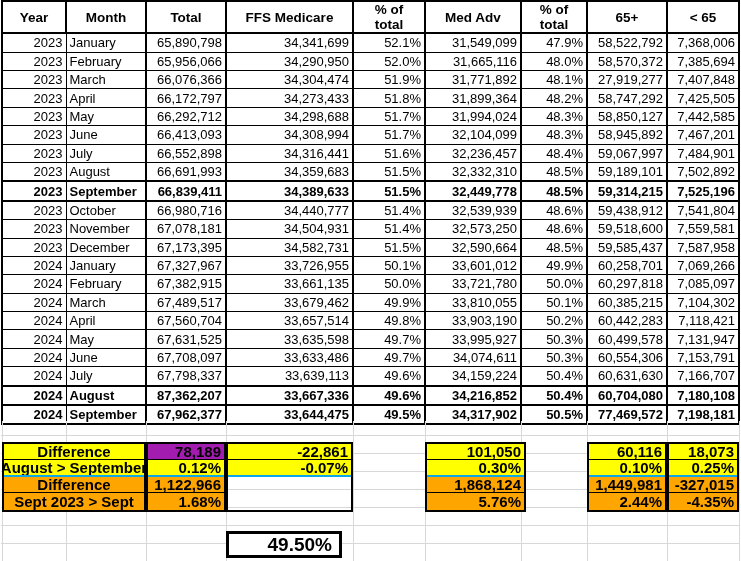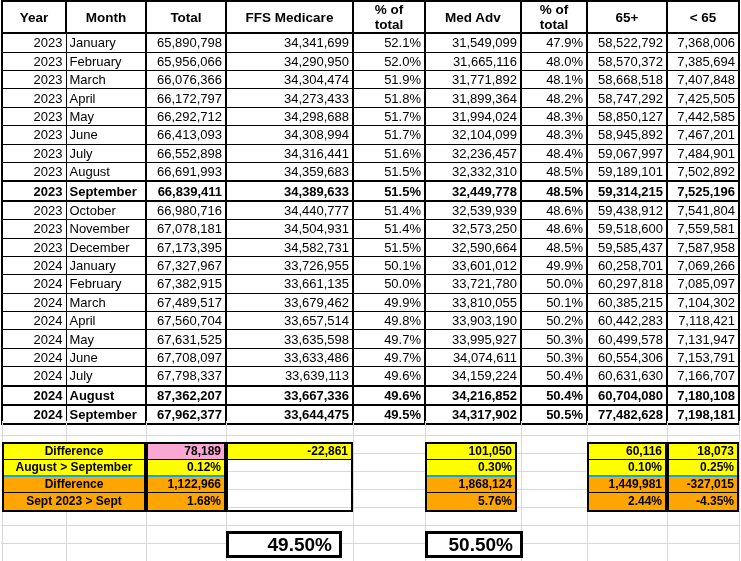--- a/index.html
+++ b/index.html
@@ -27,21 +27,21 @@
   table.main tr.bold td{font-weight:bold;border-top-width:2px;border-bottom-width:2px;}
   
   .gv{position:absolute;top:421px;height:140px;width:1px;background:#d8d8d8;}
   .gh{position:absolute;left:1px;width:738px;height:1px;background:#d8d8d8;}
   
   .sumcol{
     position:absolute;top:442px;height:70px;box-sizing:border-box;
     border:2px solid #000;
   }
   .sumcell{
-    box-sizing:border-box;font-weight:bold;font-size:12px;line-height:15px;
+    box-sizing:border-box;font-weight:bold;font-size:15px;line-height:15px;
     padding:0 3px;white-space:nowrap;overflow:hidden;
     display:flex;align-items:center;justify-content:flex-end;
   }
   .sumcell.center{justify-content:center;}
   .sumcell.r0{height:16px;border-bottom:1px solid #000;}
   .sumcell.r1{height:17px;border-bottom:2px solid #0ea5e9;}
   .sumcell.r2{height:16px;border-bottom:1px solid #000;}
   .sumcell.r3{height:17px;}
   
   .pctbox{
@@ -109,21 +109,21 @@
           <td class="ar thickL">7,385,694</td>
         </tr>
         <tr>
           <td class="ar">2023</td>
           <td class="al">March</td>
           <td class="ar thickL">66,076,366</td>
           <td class="ar thickL">34,304,474</td>
           <td class="ar thickL">51.9%</td>
           <td class="ar thickL">31,771,892</td>
           <td class="ar thickL">48.1%</td>
-          <td class="ar thickL">58,668,518</td>
+          <td class="ar thickL">27,919,277</td>
           <td class="ar thickL">7,407,848</td>
         </tr>
         <tr>
           <td class="ar">2023</td>
           <td class="al">April</td>
           <td class="ar thickL">66,172,797</td>
           <td class="ar thickL">34,273,433</td>
           <td class="ar thickL">51.8%</td>
           <td class="ar thickL">31,899,364</td>
           <td class="ar thickL">48.2%</td>
@@ -307,21 +307,21 @@
           <td class="ar thickL">7,180,108</td>
         </tr>
         <tr class="bold">
           <td class="ar">2024</td>
           <td class="al">September</td>
           <td class="ar thickL">67,962,377</td>
           <td class="ar thickL">33,644,475</td>
           <td class="ar thickL">49.5%</td>
           <td class="ar thickL">34,317,902</td>
           <td class="ar thickL">50.5%</td>
-          <td class="ar thickL">77,482,628</td>
+          <td class="ar thickL">77,469,572</td>
           <td class="ar thickL">7,198,181</td>
         </tr>
       </tbody>
   </table>
 
   <div id="gridbg">
       <div class="gv" style="left: 2px; background: rgb(216, 216, 216);"></div>
       <div class="gv" style="left: 66px; background: rgb(216, 216, 216);"></div>
       <div class="gv" style="left: 146px; background: rgb(216, 216, 216);"></div>
       <div class="gv" style="left: 226px; background: rgb(216, 216, 216);"></div>
@@ -340,43 +340,43 @@
       <div class="gh" style="top: 543px; background: rgb(216, 216, 216);"></div>
     </div>
   <div id="summary">
       <div class="sumcol" style="left: 2px; width: 144px;">
         <div class="sumcell r0 center" style="background: rgb(255, 255, 0);">Difference</div>
         <div class="sumcell r1 center" style="background: rgb(255, 255, 0);">August &gt; September</div>
         <div class="sumcell r2 center" style="background: rgb(255, 165, 0);">Difference</div>
         <div class="sumcell r3 center" style="background: rgb(255, 165, 0);">Sept 2023 &gt; Sept</div>
       </div>
       <div class="sumcol" style="left: 146px; width: 80px;">
-        <div class="sumcell r0" style="background: #f9a8d4; padding-left: 10px;">78,189</div>
+        <div class="sumcell r0" style="background: #a21caf; padding-left: 10px;">78,189</div>
         <div class="sumcell r1" style="background: rgb(255, 255, 0);">0.12%</div>
         <div class="sumcell r2" style="background: rgb(255, 165, 0);">1,122,966</div>
         <div class="sumcell r3" style="background: rgb(255, 165, 0);">1.68%</div>
       </div>
       <div class="sumcol" style="left: 226px; width: 127px;">
         <div class="sumcell r0" style="background: rgb(255, 255, 0);">-22,861</div>
-      </div>
-      <div class="sumcol" style="left: 425px; width: 92px;">
+        <div class="sumcell r1" style="background: rgb(255, 255, 0);">-0.07%</div>
+      </div>
+      <div class="sumcol" style="left: 425px; width: 101px;">
         <div class="sumcell r0" style="background: rgb(255, 255, 0);">101,050</div>
         <div class="sumcell r1" style="background: rgb(255, 255, 0);">0.30%</div>
         <div class="sumcell r2" style="background: rgb(255, 165, 0);">1,868,124</div>
         <div class="sumcell r3" style="background: rgb(255, 165, 0);">5.76%</div>
       </div>
       <div class="sumcol" style="left: 587px; width: 80px;">
         <div class="sumcell r0" style="background: rgb(255, 255, 0);">60,116</div>
         <div class="sumcell r1" style="background: rgb(255, 255, 0);">0.10%</div>
         <div class="sumcell r2" style="background: rgb(255, 165, 0);">1,449,981</div>
         <div class="sumcell r3" style="background: rgb(255, 165, 0);">2.44%</div>
       </div>
       <div class="sumcol" style="left: 667px; width: 72px;">
         <div class="sumcell r0" style="background: rgb(255, 255, 0);">18,073</div>
         <div class="sumcell r1" style="background: rgb(255, 255, 0); padding-left: 40px;">0.25%</div>
         <div class="sumcell r2" style="background: rgb(255, 165, 0);">-327,015</div>
         <div class="sumcell r3" style="background: rgb(255, 165, 0);">-4.35%</div>
       </div>
     </div>
 
   <div class="pctbox" id="ffs-box">49.50%</div>
-  <div class="pctbox" id="medadv-box">50.50%</div>
 </div>
 
 </body></html>

